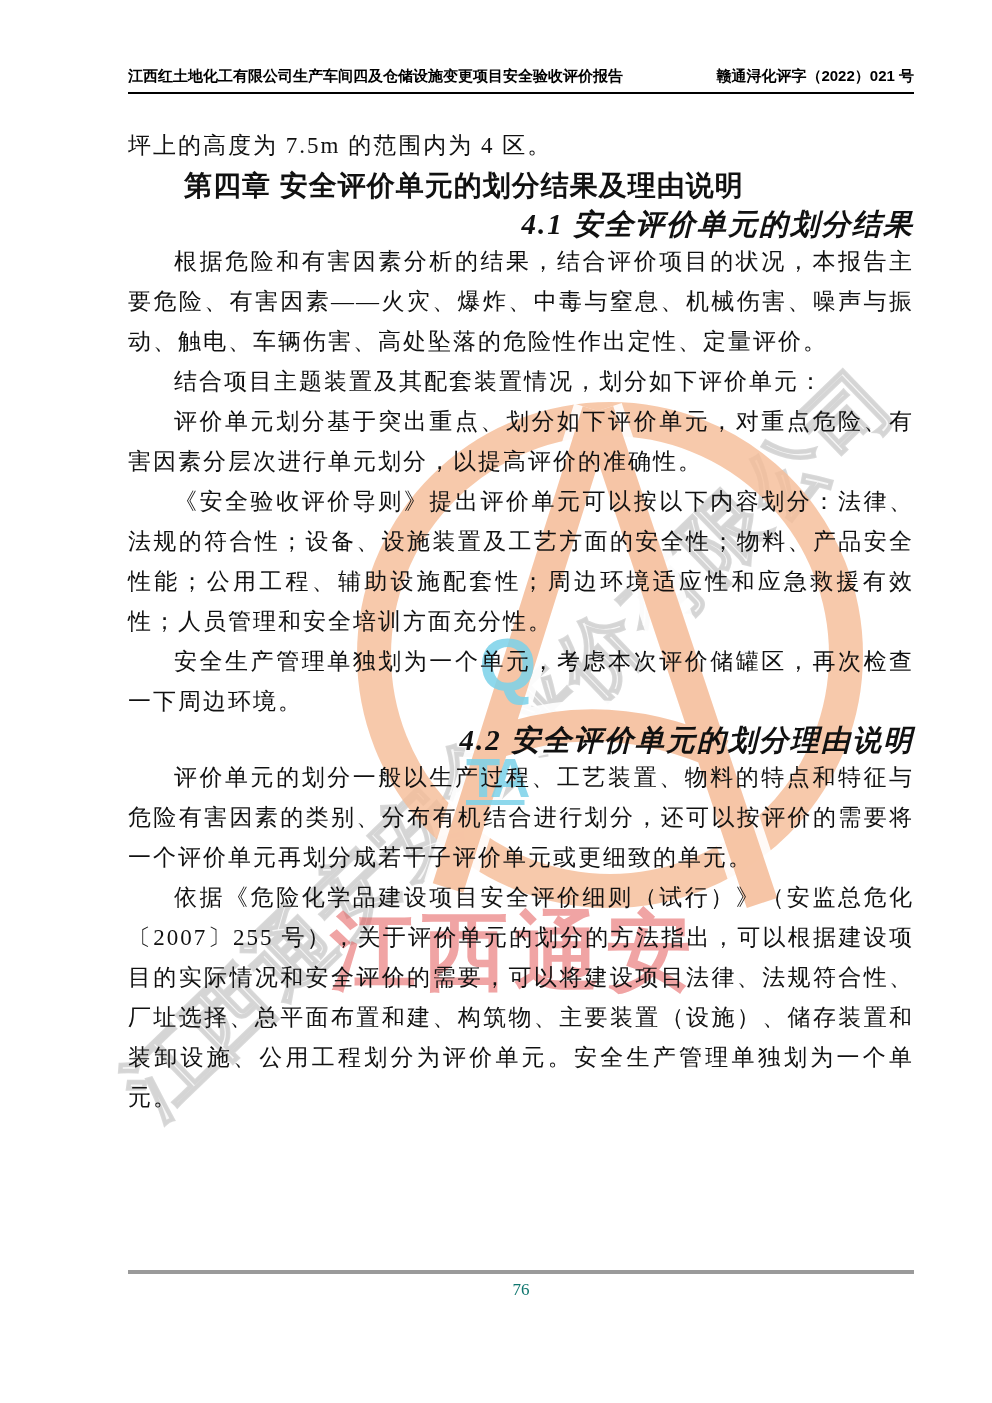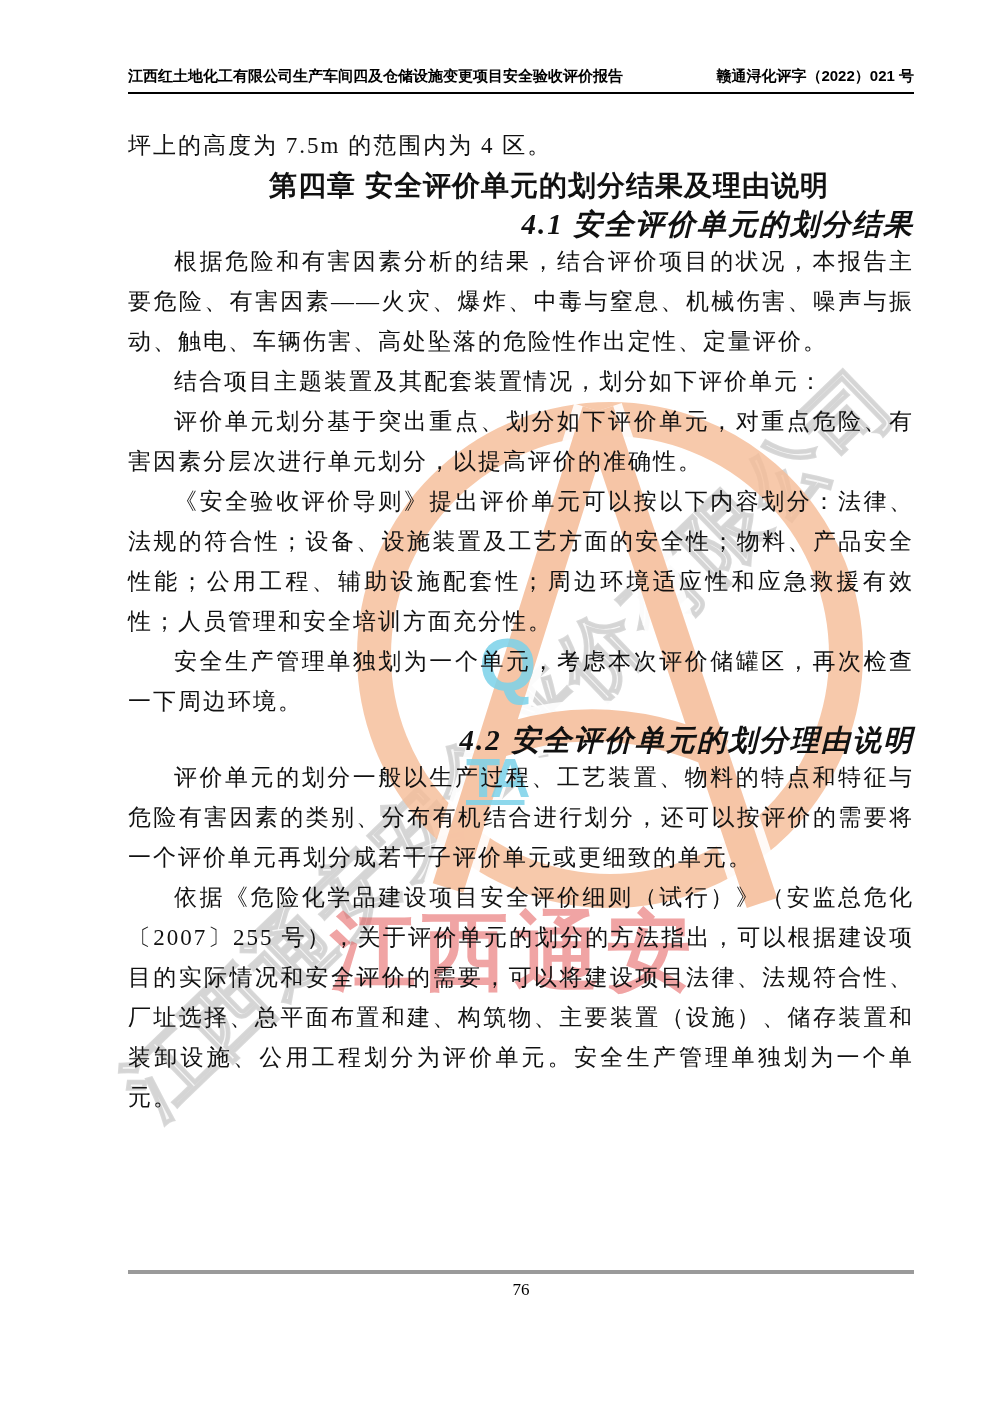--- a/index.html
+++ b/index.html
@@ -62,21 +62,21 @@
   .content{
     position:absolute;z-index:1;
     left:128px;top:126px;width:786px;
     font-size:23px;letter-spacing:2px;line-height:40px;
     text-align:justify;
   }
   .content p{margin:0;text-indent:2em;}
   p.no-indent{text-indent:0;}
   .chapter-title{
     margin-top:44px;
-    text-align:center;text-indent:0;
+    text-align:left;text-indent:0;
     font-family:"Liberation Sans","DejaVu Sans",sans-serif;
     font-weight:bold;font-size:28px;line-height:40px;letter-spacing:1px;
   }
   .section-title{
     font-family:"Liberation Serif","DejaVu Serif",serif;
     font-style:italic;           
     font-weight:bold;font-size:29px;line-height:36px;letter-spacing:2px;
     text-indent:0;text-align:right;
   }
   .st-41{margin-top:36px;}
@@ -85,21 +85,21 @@
   .p6{margin-top:16px;}
   .p7{margin-top:12px;}
   
   .footer-rule{
     position:absolute;z-index:2;
     left:128px;top:1270px;width:786px;height:4px;background:#9a9a9a;
   }
   .page-number{
     position:absolute;z-index:2;
     left:128px;top:1278px;width:786px;
-    text-align:center;font-size:17px;line-height:24px;color:#000000;
+    text-align:center;font-size:17px;line-height:24px;color:#0f766e;
   }
 </style>
 </head>
 <body>
 
 <div class="page">
 
   <div class="wm wm-diagonal">江西通安安全评价有限公司</div>
 
   <div class="wm wm-logo">

